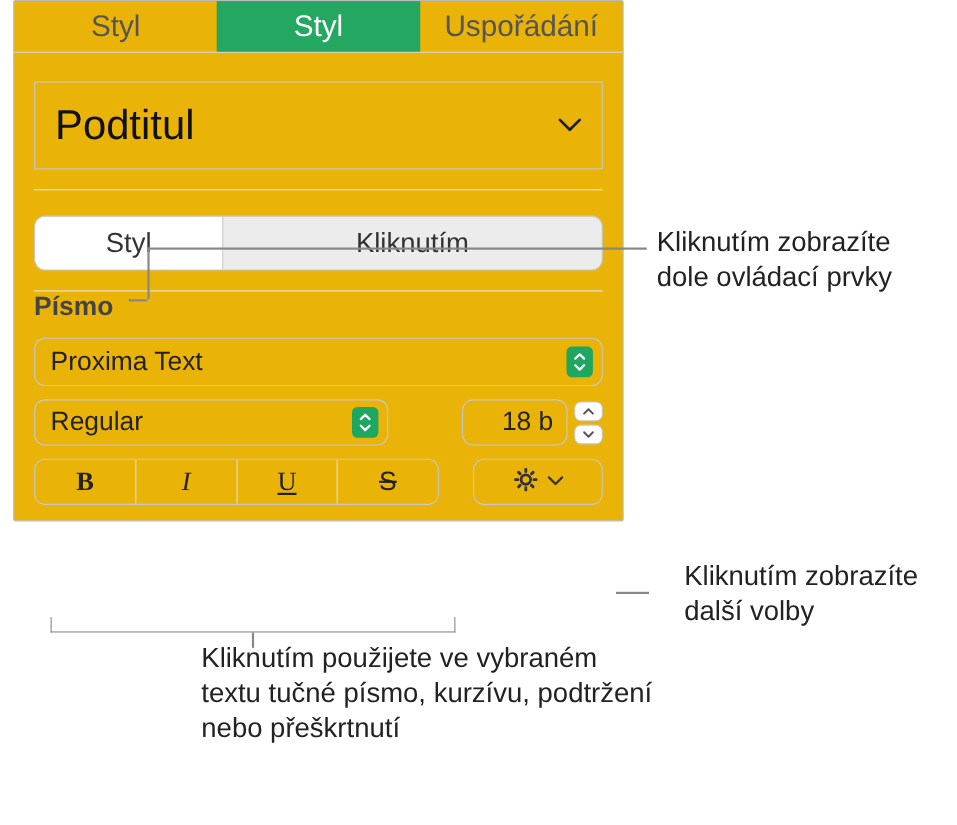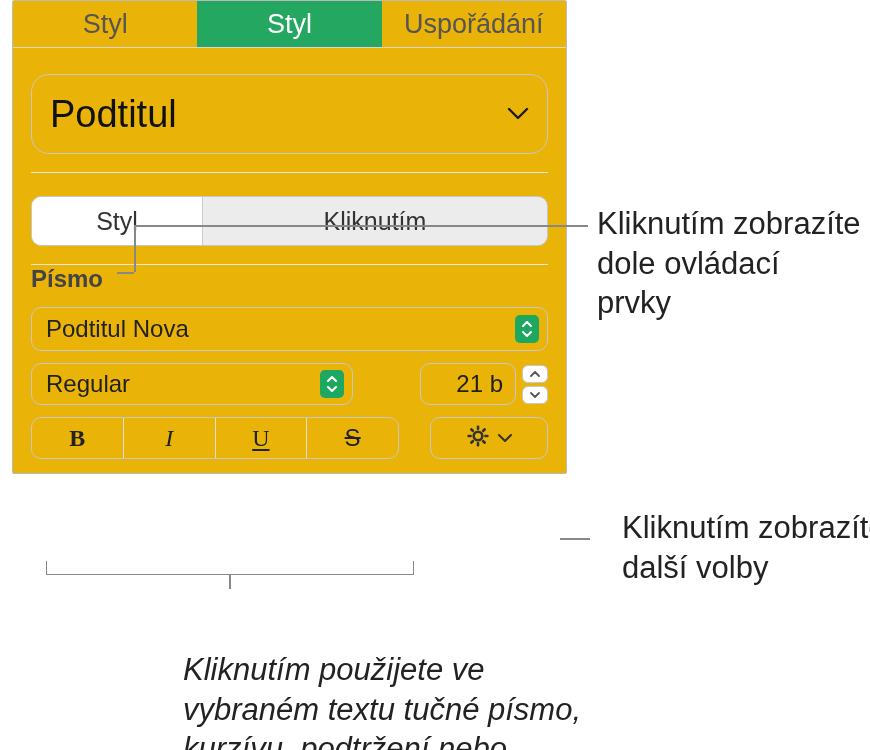--- a/index.html
+++ b/index.html
@@ -40,21 +40,21 @@
     font-weight: 400;
   }
   .panel-body {
     padding: 0 18px;
   }
   .paragraph-style {
     margin-top: 26px;
     width: 100%;
     height: 80px;
     border: 1.5px solid #c7c7c7;
-    border-radius: 18px;
+    border-radius: 0;
     display: flex;
     align-items: center;
     justify-content: space-between;
     padding: 0 18px;
     cursor: pointer;
   }
   .paragraph-style-label {
     font-size: 38px;
     color: #111;
   }
@@ -231,21 +231,21 @@
   }
   .bracket-stem {
     position: absolute;
     width: 1.5px;
     height: 14px;
     background: #888;
   }
 
   .callout {
     position: absolute;
-    font-size: 31px;
+    font-size: 25px;
     color: #222;
     line-height: 1.28;
   }
   .callout-line {
     position: absolute;
     height: 1.5px;
     background: #888;
   }
 </style>
 </head>
@@ -274,21 +274,21 @@
       <div class="seg-item seg-left active">Styl</div>
       <div class="seg-item seg-right">Kliknutím</div>
     </div>
 
     <div class="hr"></div>
 
     <div class="section-label">Písmo</div>
 
     <div class="font-row">
       <div class="font-name">
-        <span>Podtitul Nova</span>
+        <span>Proxima Text</span>
         <span class="popup-arrows">
           <svg width="12" height="8" viewBox="0 0 12 8">
               <path d="M2 6 L6 2 L10 6" stroke="#fff" stroke-width="2" fill="none" stroke-linecap="round" stroke-linejoin="round"></path>
             </svg>
           <svg width="12" height="8" viewBox="0 0 12 8">
               <path d="M2 2 L6 6 L10 2" stroke="#fff" stroke-width="2" fill="none" stroke-linecap="round" stroke-linejoin="round"></path>
             </svg>
         </span>
       </div>
     </div>
@@ -300,21 +300,21 @@
           <svg width="12" height="8" viewBox="0 0 12 8">
               <path d="M2 6 L6 2 L10 6" stroke="#fff" stroke-width="2" fill="none" stroke-linecap="round" stroke-linejoin="round"></path>
             </svg>
           <svg width="12" height="8" viewBox="0 0 12 8">
               <path d="M2 2 L6 6 L10 2" stroke="#fff" stroke-width="2" fill="none" stroke-linecap="round" stroke-linejoin="round"></path>
             </svg>
         </span>
       </div>
       <div class="size-group">
         <div class="size-field">
-          <span>21 b</span>
+          <span>18 b</span>
         </div>
         <div class="stepper">
           <div class="stepper-btn">
             <svg width="12" height="8" viewBox="0 0 12 8">
                 <path d="M2 6 L6 2 L10 6" stroke="#555" stroke-width="1.8" fill="none" stroke-linecap="round" stroke-linejoin="round"></path>
               </svg>
           </div>
           <div class="stepper-btn">
             <svg width="12" height="8" viewBox="0 0 12 8">
                 <path d="M2 2 L6 6 L10 2" stroke="#555" stroke-width="1.8" fill="none" stroke-linecap="round" stroke-linejoin="round"></path>
@@ -361,13 +361,13 @@
 </div>
 
 <div class="callout-line" style="top:272px; left:117px; width:17px;"></div>
 <div class="callout-line" style="top:225px; left:134px; width:1.5px; height:47px; background:#888;"></div>
 <div class="callout-line" style="top:225px; left:134px; width:454px;"></div>
 
 <div class="callout-line" style="top:538px; left:560px; width:30px;"></div>
 
 <div class="callout" style="top:204px; left:597px; width:265px;">Kliknutím zobrazíte dole ovládací prvky</div>
 <div class="callout" style="top:508px; left:622px; width:265px;">Kliknutím zobrazíte další volby</div>
-<div class="callout" style="top:650px; left:183px; width:420px;font-style:italic;">Kliknutím použijete ve vybraném textu tučné písmo, kurzívu, podtržení nebo přeškrtnutí</div>
+<div class="callout" style="top:582px; left:183px; width:420px;">Kliknutím použijete ve vybraném textu tučné písmo, kurzívu, podtržení nebo přeškrtnutí</div>
 
 </body></html>

